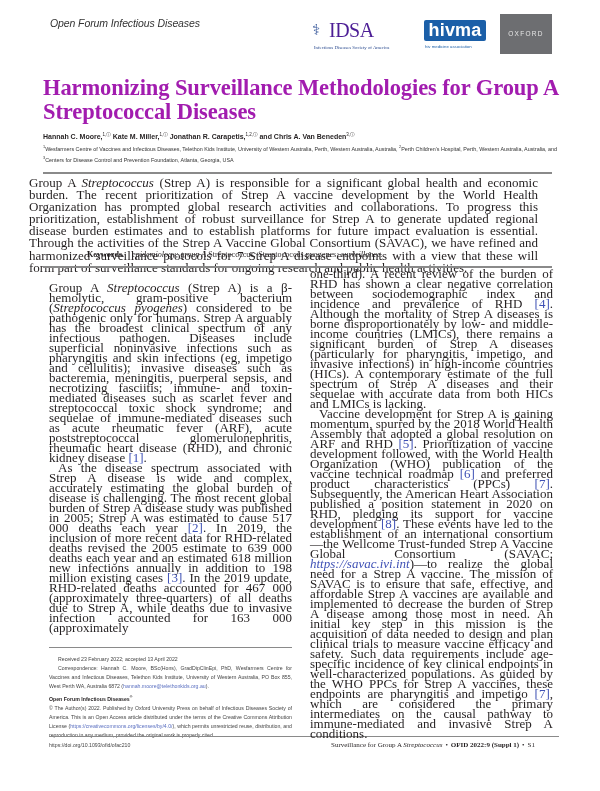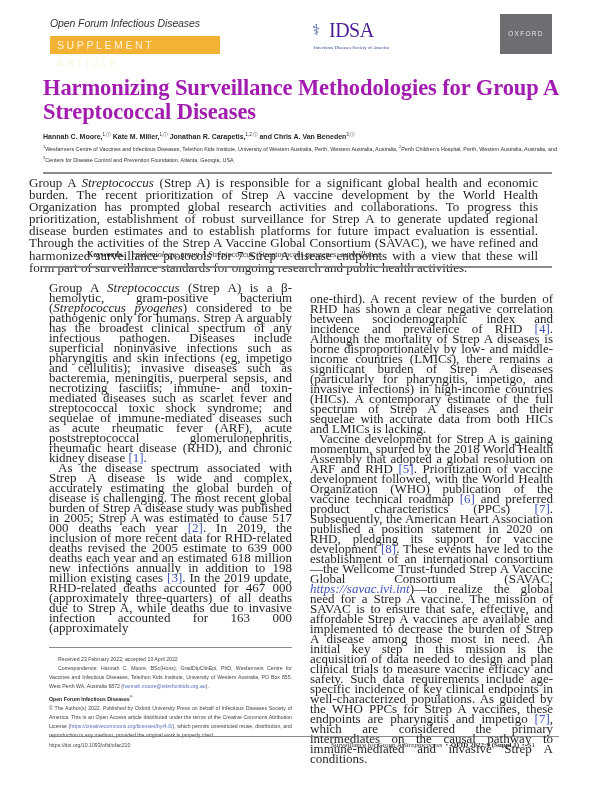--- a/index.html
+++ b/index.html
@@ -30,21 +30,21 @@
   .affil sup { font-size: 3.8px; }
 
   .rule { position: absolute; height: 1.5px; background: #8a8a8a; }
   .abstract { position: absolute; left: 29px; top: 177px; width: 509px; font-size: 13px; line-height: 12.1px; text-align: justify; color: #231f20; }
   .keywords { position: absolute; left: 51px; top: 250px; width: 500px; font-size: 8.1px; color: #231f20; padding-left: 36px; }
   .keywords .kw-label { font-weight: bold; margin-right: 8px; }
   .keywords .kw-text { font-style: italic; }
 
   .col { position: absolute; font-size: 13px; line-height: 10px; text-align: justify; color: #231f20; }
   .col-left { left: 49px; top: 283px; width: 243px; }
-  .col-right { left: 310px; top: 294px; width: 243px; }
+  .col-right { left: 310px; top: 269px; width: 243px; }
   .col p { text-indent: 0; }
   .col p.indent { text-indent: 9px; }
   .ref { color: #3f51b5; }
   .link { color: #3f51b5; font-style: italic; }
 
   .footnote { position: absolute; left: 49px; top: 655px; width: 243px; font-family: "Liberation Sans", sans-serif; font-size: 5.2px; line-height: 9.1px; color: #444; }
   .footnote .fn-row { text-align: justify; }
   .footnote .fn-indent { text-indent: 9px; }
   .footnote .fn-journal { font-weight: bold; color: #231f20; margin-top: 2px; }
   .footnote .fn-journal sup { font-size: 3.5px; }
@@ -53,28 +53,31 @@
   .page-footer { position: absolute; left: 313px; top: 741px; width: 240px; font-size: 7px; color: #231f20; text-align: center; white-space: nowrap; }
   .page-footer .em { font-style: italic; }
   .page-footer .bold { font-weight: bold; }
   .page-footer .dot { margin: 0 3px; }
 </style>
 </head>
 <body>
 
 <div class="header">
   <div class="journal-name">Open Forum Infectious Diseases</div>
-  <div class="supp-badge">SUPPLEMENT ARTICLE</div>
 
   <div class="idsa-logo">
     <span class="idsa-mark">⚕</span>
     <span class="idsa-text">IDSA</span>
     <span class="idsa-sub">Infectious Diseases Society of America</span>
   </div>
 
+  <div class="hivma-logo">
+    <div class="hivma-box">hivma</div>
+    <div class="hivma-sub">hiv medicine association</div>
+  </div>
 
   <div class="oxford-logo">OXFORD</div>
 </div>
 
 <h1 class="title">Harmonizing Surveillance Methodologies for Group A Streptococcal Diseases</h1>
 
 <div class="authors">
   <span>Hannah C. Moore,</span><sup>1,ⓘ</sup>
   <span>Kate M. Miller,</span><sup>1,ⓘ</sup>
   <span>Jonathan R. Carapetis,</span><sup>1,2,ⓘ</sup>

